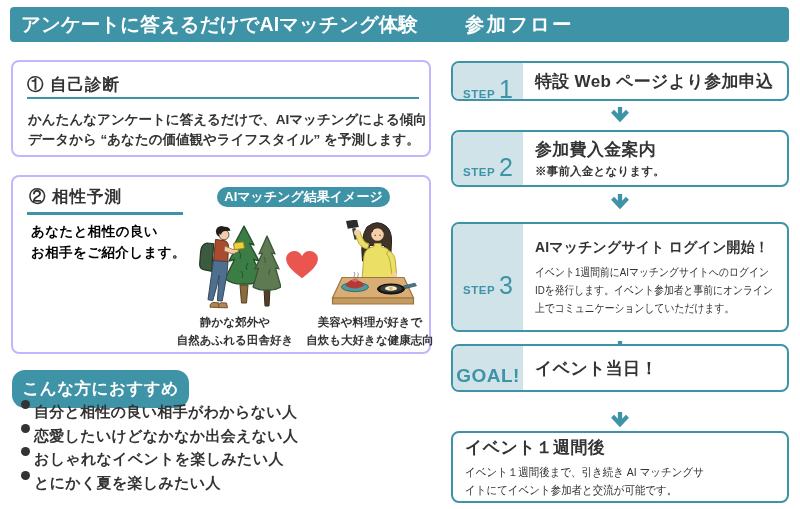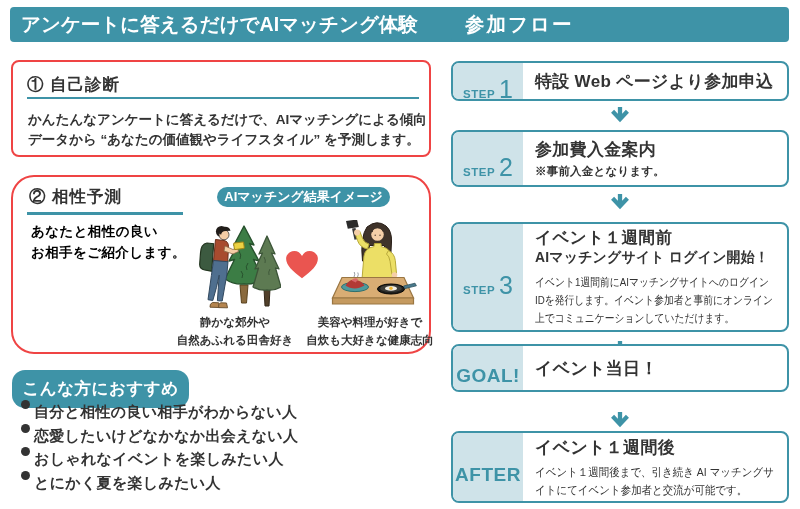--- a/index.html
+++ b/index.html
@@ -11,24 +11,24 @@
   .abs{position:absolute;}
   
   .bar{
     background:#3e93a7;color:#ffffff;font-weight:700;font-size:19.5px;
     display:flex;align-items:center;border-radius:4px;white-space:pre;
   }
   .bar-left{left:10px;top:7px;width:475px;height:35px;padding-left:11px;box-sizing:border-box;}
   .bar-right{left:451px;top:7px;width:338px;height:35px;padding-left:14px;box-sizing:border-box;letter-spacing:2px;}
   
   .lbox{
-    border:2px solid #ef4444;border-radius:8px;background:#ffffff;box-sizing:border-box;
+    border:2px solid #c4b5fd;border-radius:8px;background:#ffffff;box-sizing:border-box;
   }
   .box1{left:11px;top:60px;width:420px;height:97px;}
-  .box2{left:11px;top:175px;width:420px;height:179px;border-radius:23px;}
+  .box2{left:11px;top:175px;width:420px;height:179px;}
   .box-title{
     font-weight:700;font-size:16.5px;color:#333333;letter-spacing:1px;white-space:pre;
   }
   .box1 .box-title{position:absolute;left:14px;top:12px;}
   .box1 .rule{position:absolute;left:14px;top:35px;width:392px;height:2px;background:#3e93a7;}
   .box1 .body{
     position:absolute;left:15px;top:48px;width:400px;
     font-weight:700;font-size:13.5px;line-height:20px;color:#333333;white-space:pre;letter-spacing:0px;
   }
   .box2 .box-title{position:absolute;left:16px;top:9px;}
@@ -243,21 +243,20 @@
 </svg>
 
 <div class="step step3">
   <div class="lab">
     <span class="inner">
         <span class="stepword">STEP</span>
         <span class="stepnum">3</span>
       </span>
   </div>
   <div class="content">
-    <div class="title-l1">イベント１週間前</div>
     <div class="title-l2">AIマッチングサイト ログイン開始！</div>
     <div class="desc">イベント1週間前にAIマッチングサイトへのログイン
 IDを発行します。イベント参加者と事前にオンライン
 上でコミュニケーションしていただけます。</div>
   </div>
 </div>
 
 <svg class="arrow arrow3" viewBox="0 0 20 19">
   <path d="M7.6 0 h4.8 v7.5 l4.2 -4.4 3.4 3.4 -10 10.5 -10 -10.5 3.4 -3.4 4.2 4.4 z" fill="#3e93a7"></path>
 </svg>
@@ -271,23 +270,18 @@
   <div class="content">
     <div class="title">イベント当日！</div>
   </div>
 </div>
 
 <svg class="arrow arrow4" viewBox="0 0 20 19">
   <path d="M7.6 0 h4.8 v7.5 l4.2 -4.4 3.4 3.4 -10 10.5 -10 -10.5 3.4 -3.4 4.2 4.4 z" fill="#3e93a7"></path>
 </svg>
 
 <div class="step after">
-  <div class="lab">
-    <span class="inner">
-        <span class="big">AFTER</span>
-      </span>
-  </div>
   <div class="content">
     <div class="title">イベント１週間後</div>
     <div class="desc">イベント１週間後まで、引き続き AI マッチングサ
 イトにてイベント参加者と交流が可能です。</div>
   </div>
 </div>
 
 </body></html>

